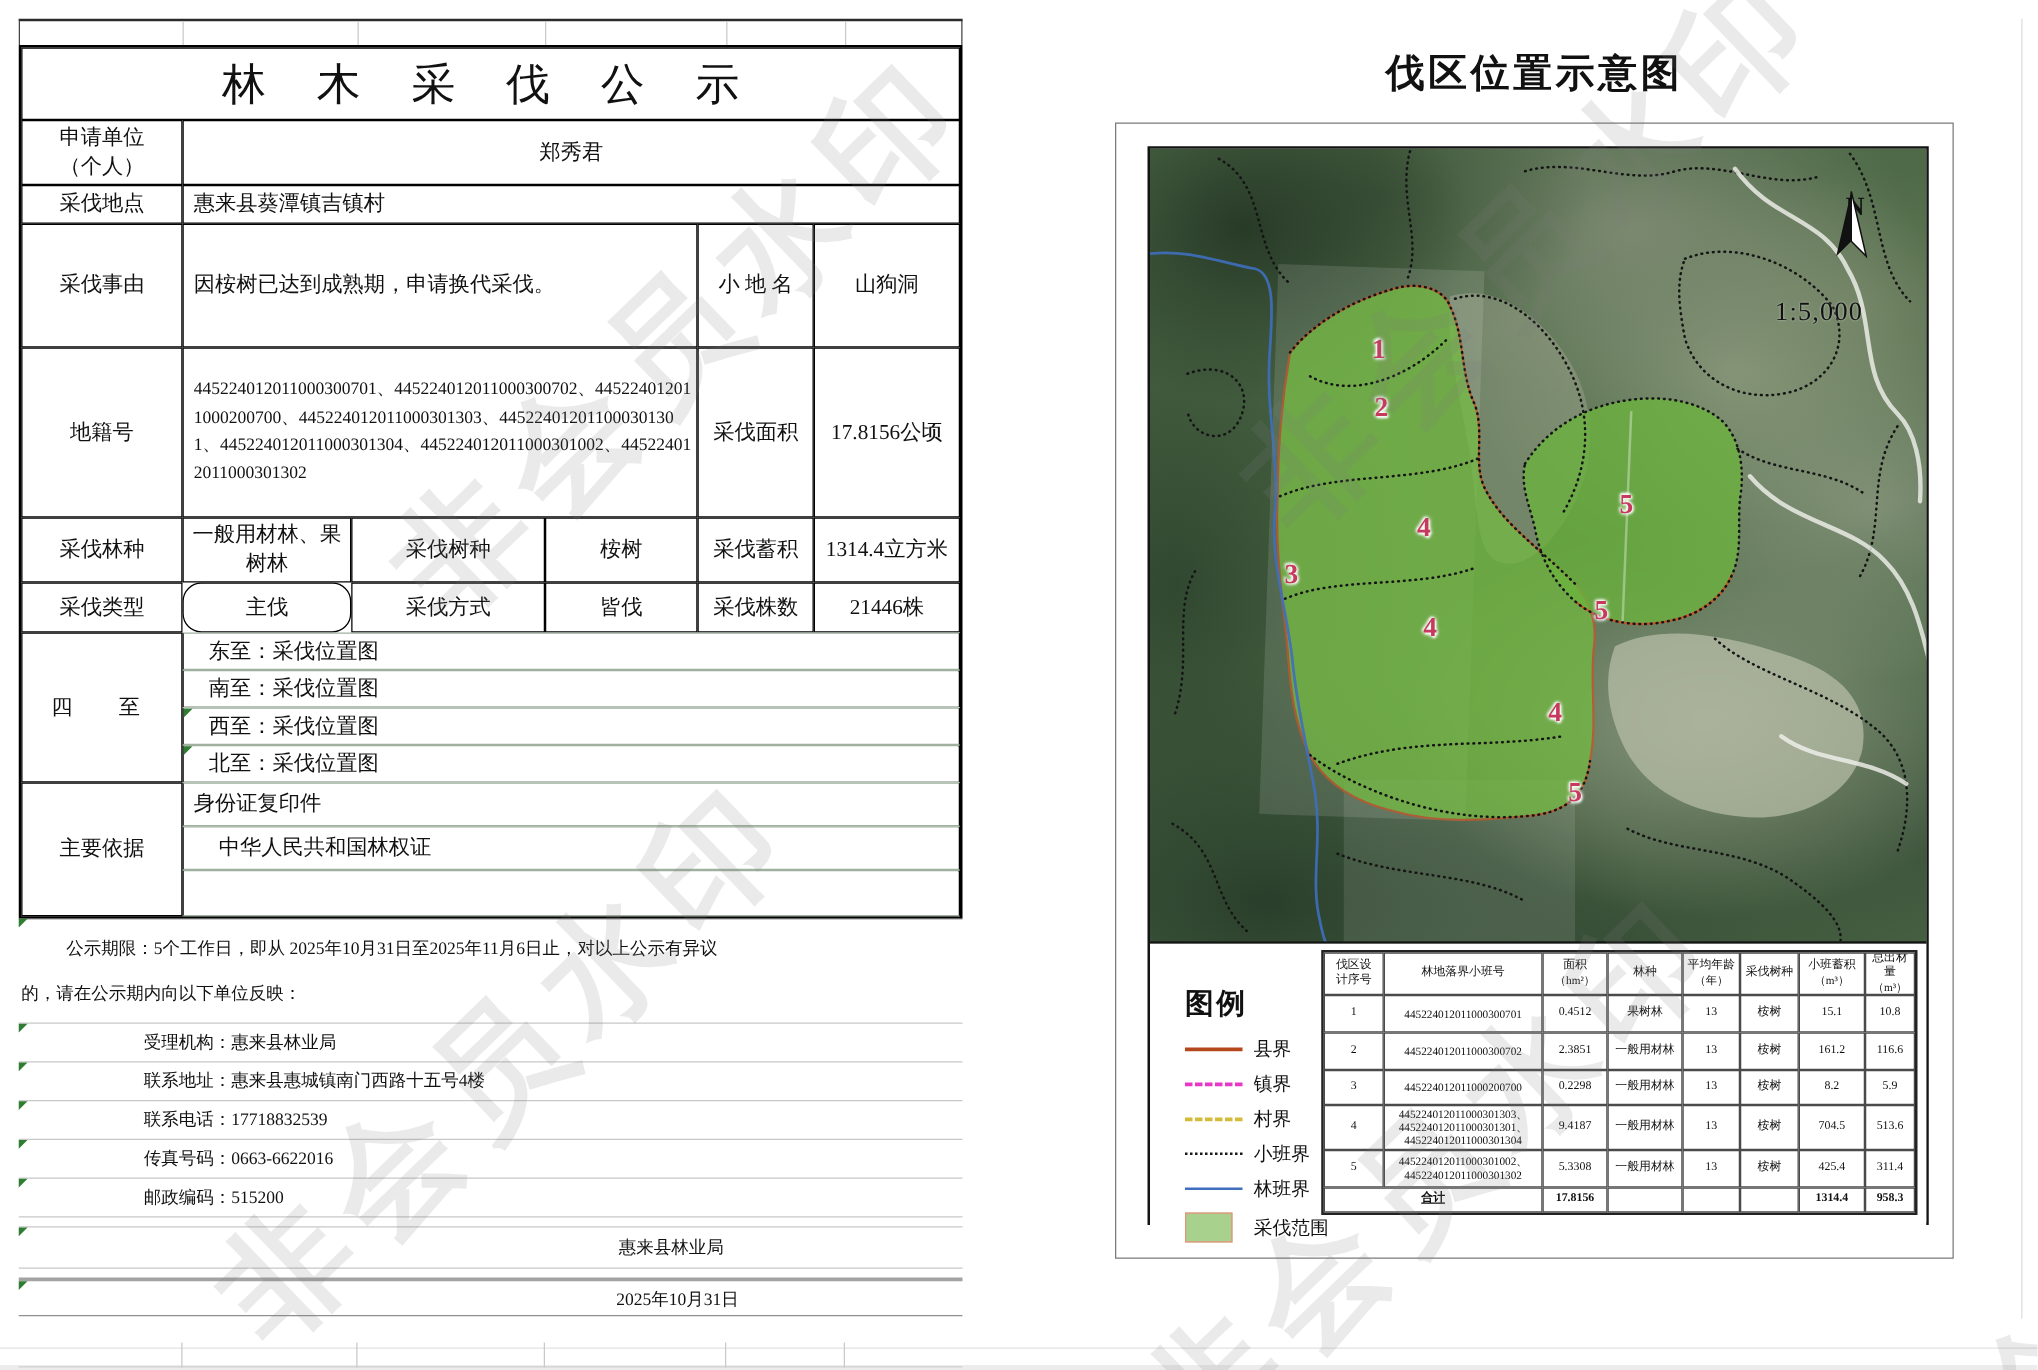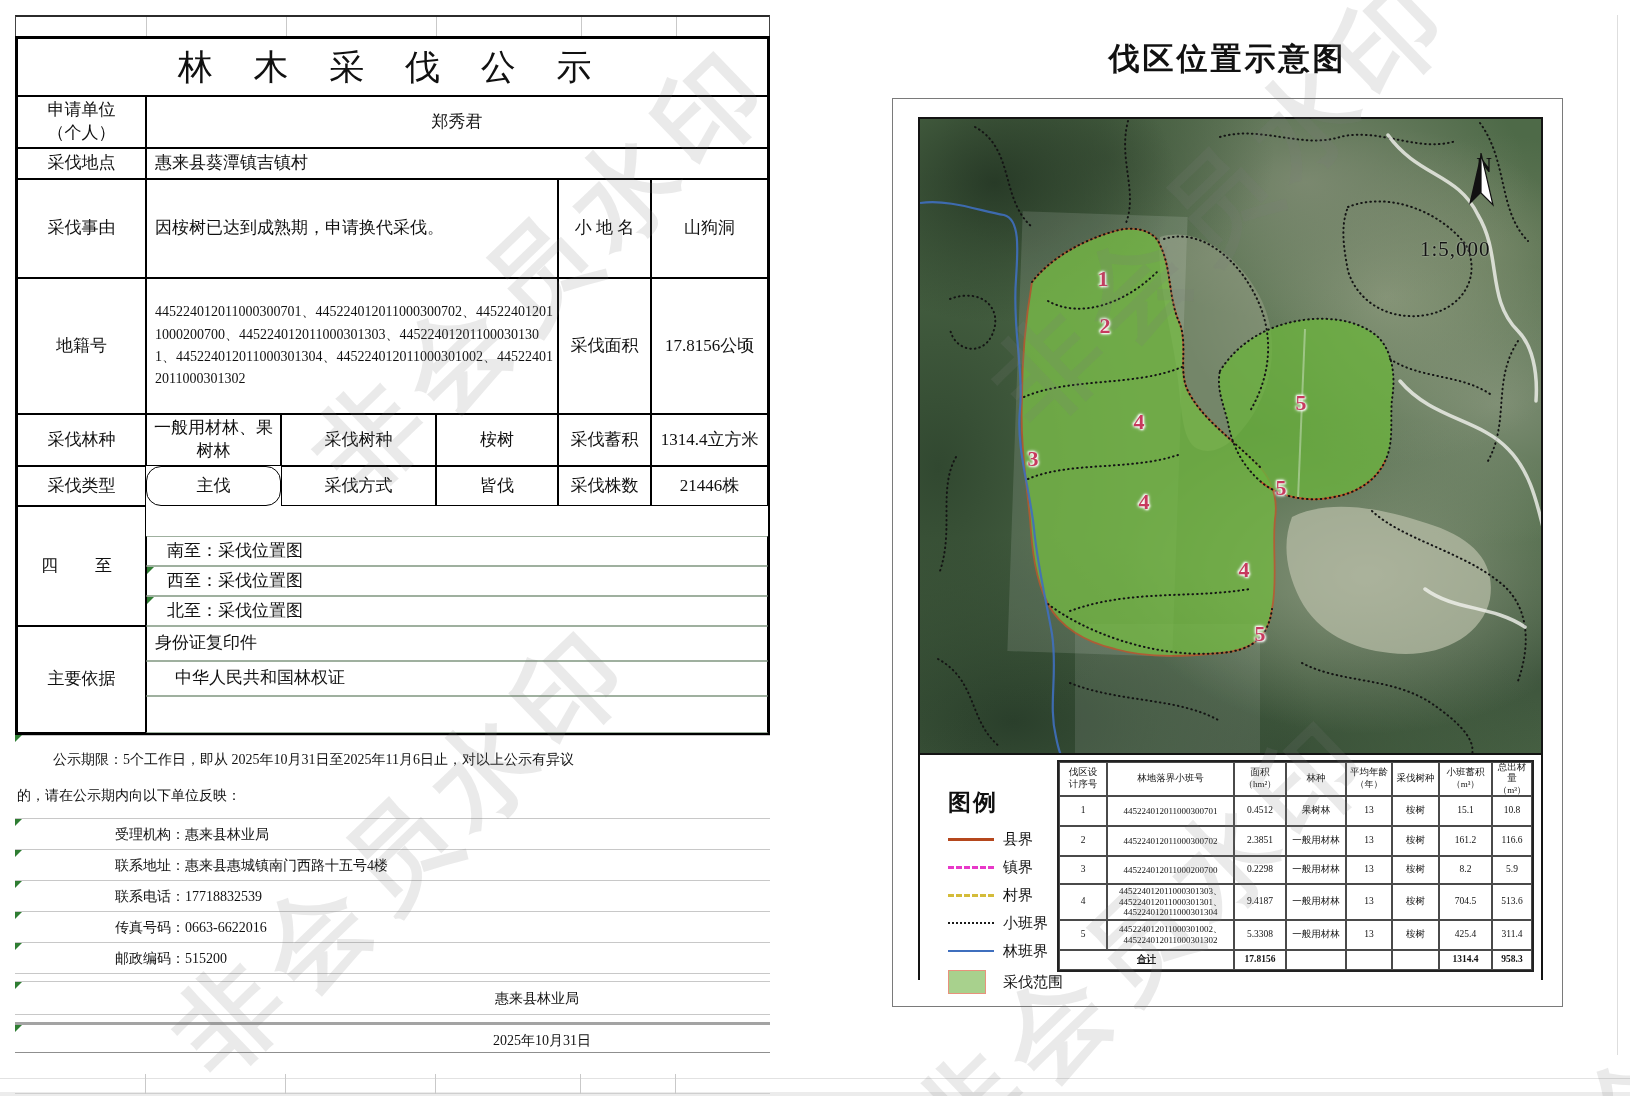--- a/index.html
+++ b/index.html
@@ -155,20 +155,21 @@
     <div class="cell" style="grid-area:6/6/7/7;">1314.4立方米</div>
 
     <div class="cell" style="grid-area:7/1/8/2;">采伐类型</div>
     <div class="cell" style="grid-area:7/2/8/3;border-radius:15px;">主伐</div>
     <div class="cell" style="grid-area:7/3/8/4;">采伐方式</div>
     <div class="cell" style="grid-area:7/4/8/5;">皆伐</div>
     <div class="cell" style="grid-area:7/5/8/6;">采伐株数</div>
     <div class="cell" style="grid-area:7/6/8/7;">21446株</div>
 
     <div class="cell" style="grid-area:8/1/12/2; letter-spacing:10px;">四　至</div>
+    <div class="cell left gray-sep" style="grid-area:8/2/9/7; padding-left:20px;">东至：采伐位置图</div>
     <div class="cell left gray-sep" style="grid-area:9/2/10/7; padding-left:20px;">南至：采伐位置图</div>
     <div class="cell left gray-sep" style="grid-area:10/2/11/7; padding-left:20px;">
         <i class="tri"></i>
         <span>西至：采伐位置图</span>
       </div>
     <div class="cell" style="grid-area:12/1/15/2;">主要依据</div>
 
     <div class="cell left gray-sep" style="grid-area:11/2/12/7; padding-left:20px;">
         <i class="tri"></i>
         <span>北至：采伐位置图</span>

